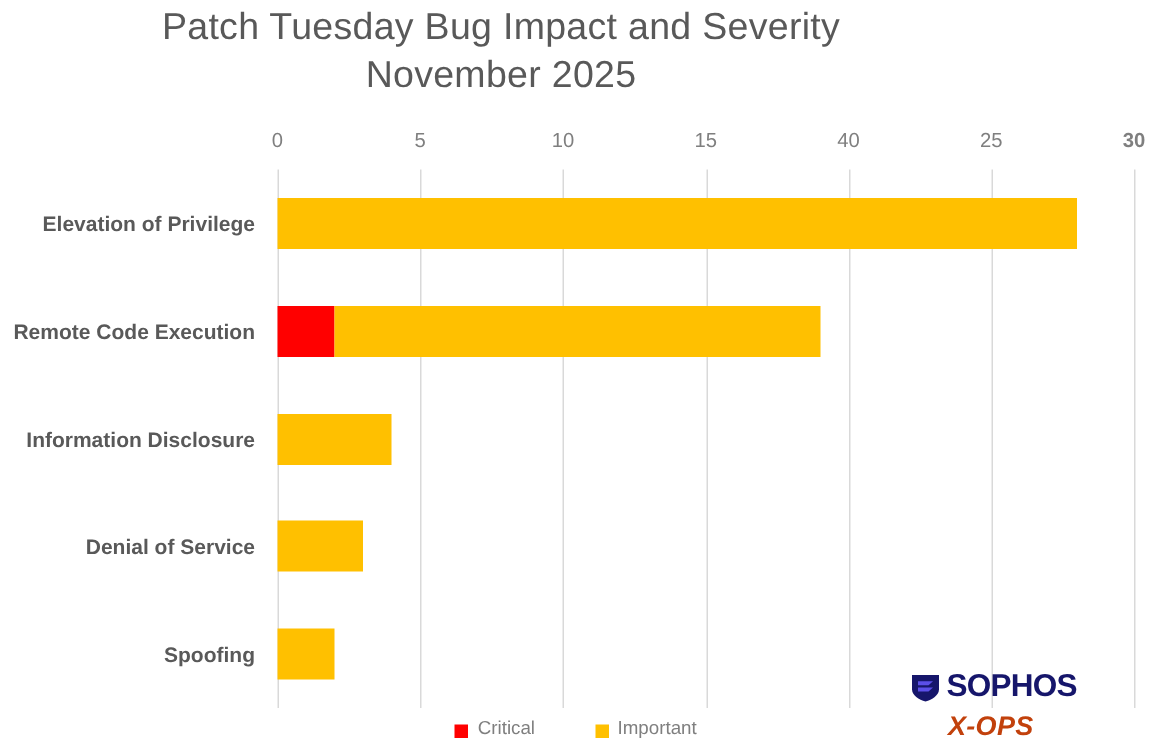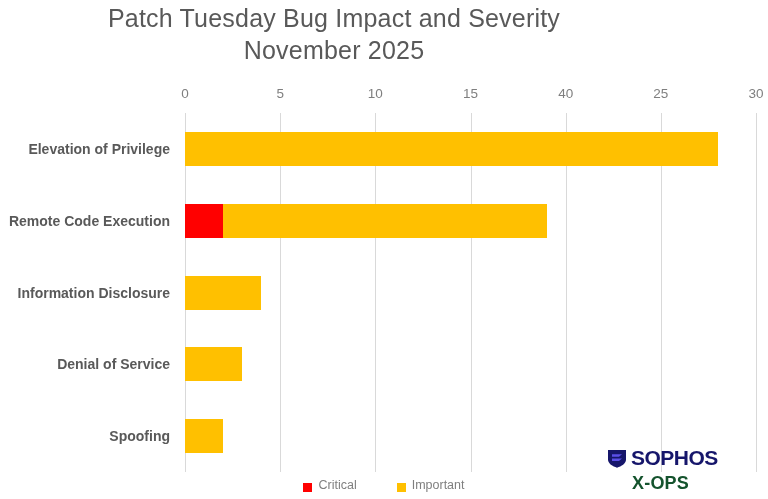--- a/index.html
+++ b/index.html
@@ -153,41 +153,42 @@
     font-size: 21px;
     font-weight: bold;
     letter-spacing: -0.5px;
     color: #16166b;
     line-height: 22px;
   }
   .logo-sub {
     font-size: 18px;
     font-weight: bold;
     letter-spacing: 0.2px;
-    color: #14532d;
+    color: #c2410c;
     line-height: 20px;
     padding-left: 26px;
+    font-style: italic;
   }
 </style>
 </head>
 <body>
 
 <div class="chart-title">
   <span class="line">Patch Tuesday Bug Impact and Severity</span>
   <span class="line">November 2025</span>
 </div>
 
 <div class="xticks" id="xticks">
     <span class="xtick" style="left: 0px;">0</span>
     <span class="xtick" style="left: 95.1667px;">5</span>
     <span class="xtick" style="left: 190.333px;">10</span>
     <span class="xtick" style="left: 285.5px;">15</span>
     <span class="xtick" style="left: 380.667px;">40</span>
     <span class="xtick" style="left: 475.833px;">25</span>
-    <span class="xtick" style="left: 571px;">30</span>
+    <span class="xtick" style="left: 571px; font-weight: bold;">30</span>
   </div>
 
 <div class="ycats" id="ycats">
     <div class="ycat" style="top: 35.9px;">Elevation of Privilege</div>
     <div class="ycat" style="top: 107.7px;">Remote Code Execution</div>
     <div class="ycat" style="top: 179.5px;">Information Disclosure</div>
     <div class="ycat" style="top: 251.3px;">Denial of Service</div>
     <div class="ycat" style="top: 323.1px;">Spoofing</div>
   </div>
 

